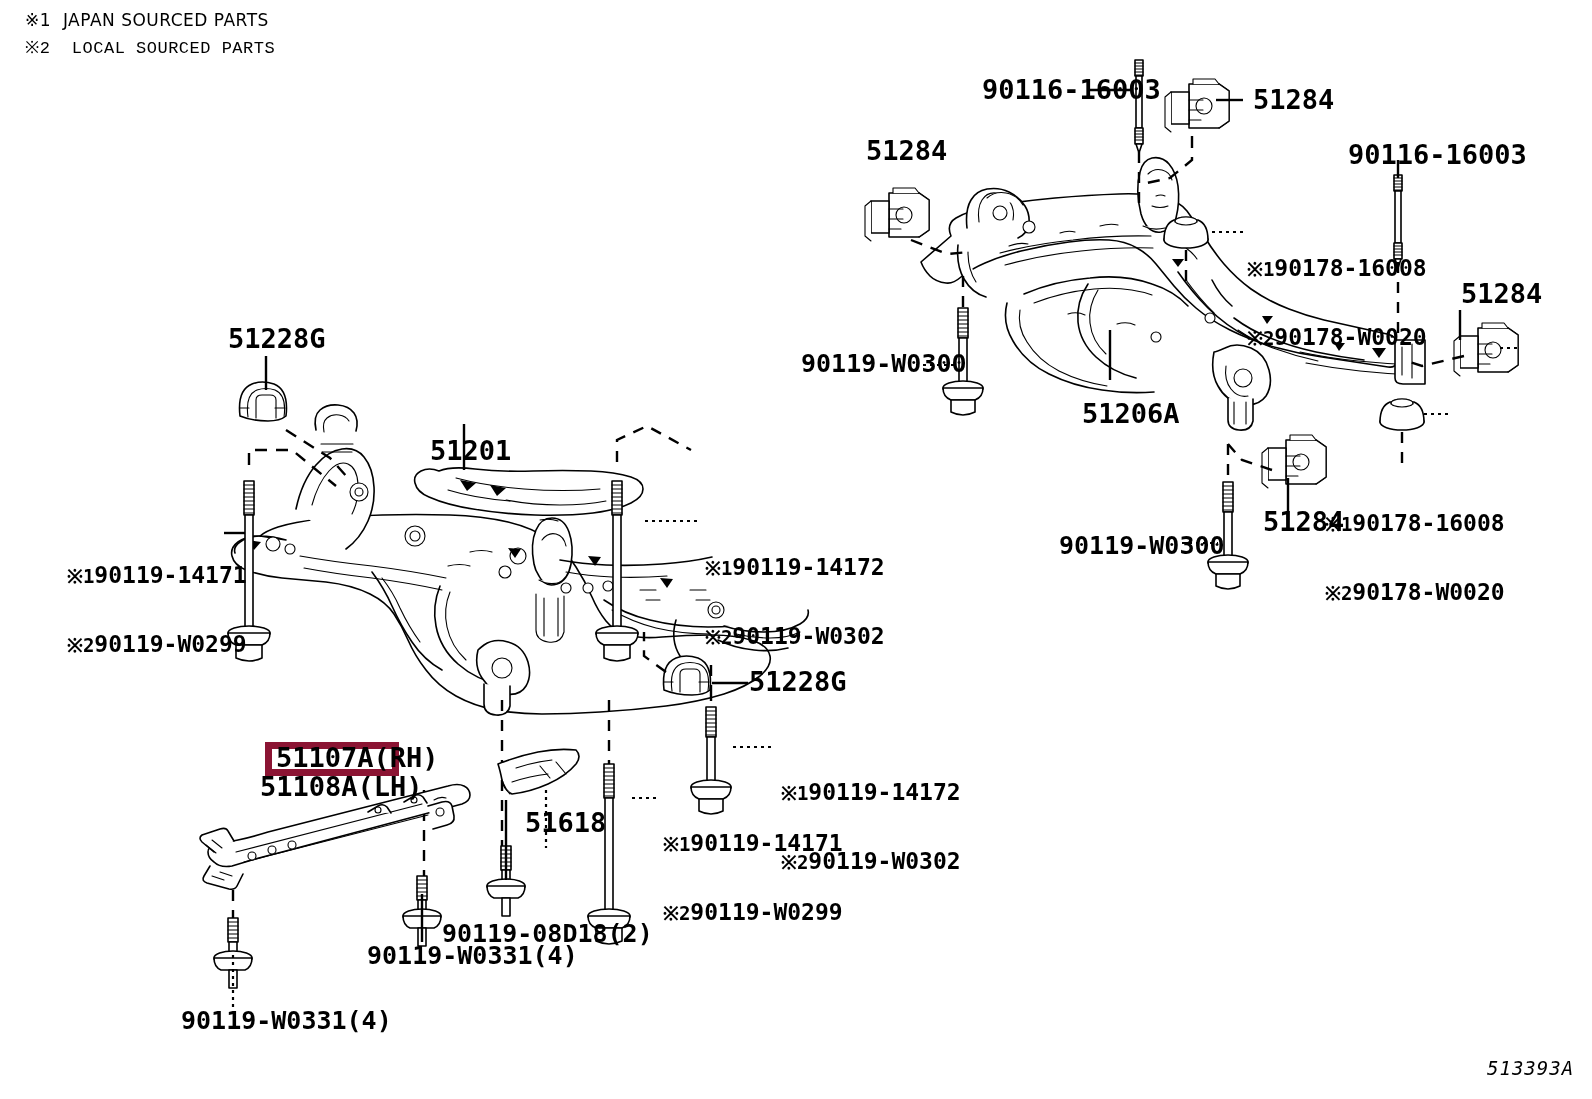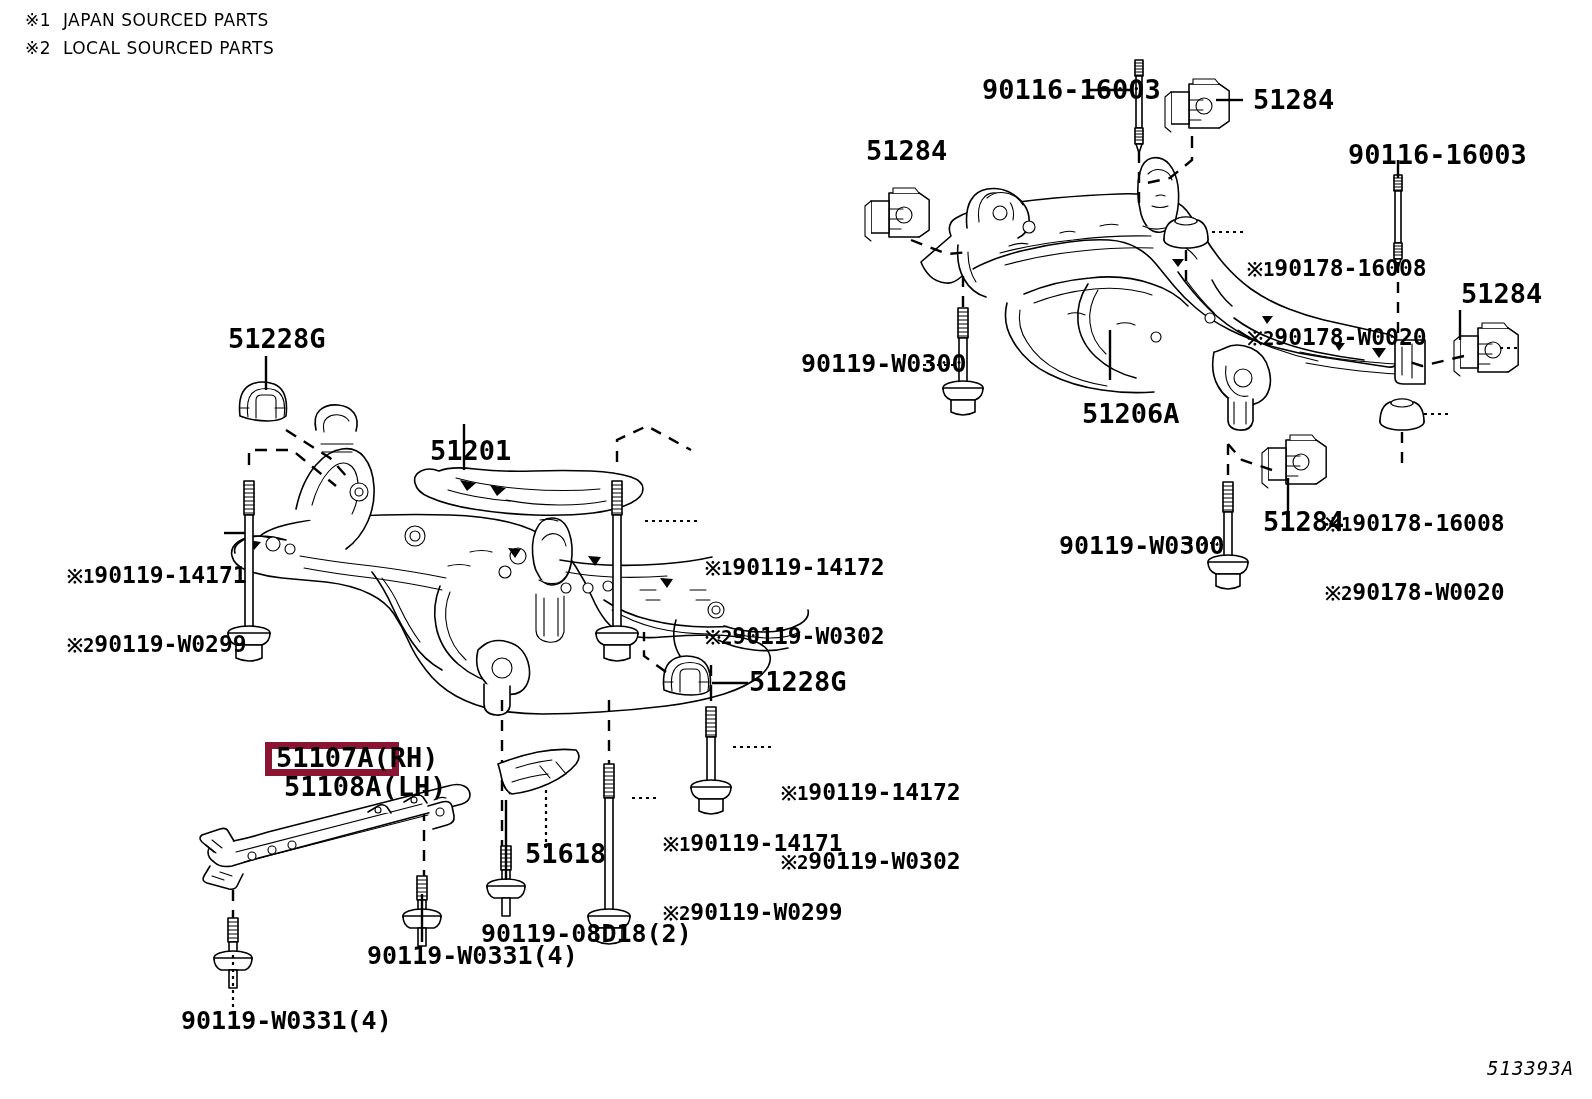--- a/index.html
+++ b/index.html
@@ -443,41 +443,41 @@
     <path class="lead" d="M422 894 V942"></path>
     <path class="lead" d="M506 800 V880"></path>
     <path class="dot" d="M233 955 V1010"></path>
     <path class="dashv" d="M233 890 V918"></path>
     <path class="dot" d="M546 790 V848"></path>
   </svg>
 
   <div class="hl" style="left:265px; top:742px; width:134px; height:34px;"></div>
 
   <div class="note" style="left:25px; top:12px;"><span>※1</span>&nbsp;&nbsp;<span>JAPAN SOURCED PARTS</span></div>
-  <div class="note" style="left:25px; top:40px;"><span>※2</span>&nbsp;&nbsp;<span>LOCAL SOURCED PARTS</span></div>
+  <div class="note" style="left:25px; top:40px;font-family:Liberation Mono, monospace;"><span>※2</span>&nbsp;&nbsp;<span>LOCAL SOURCED PARTS</span></div>
 
   <div class="lbl partno" style="left:982px; top:76px;">90116-16003</div>
   <div class="lbl partno" style="left:1253px; top:86px;">51284</div>
   <div class="lbl partno" style="left:866px; top:137px;">51284</div>
   <div class="lbl partno" style="left:1348px; top:141px;">90116-16003</div>
   <div class="lbl partno" style="left:1461px; top:280px;">51284</div>
   <div class="lbl partno" style="left:1082px; top:400px;">51206A</div>
   <div class="lbl partno-sm" style="left:801px; top:351px;">90119-W0300</div>
   <div class="lbl partno" style="left:1263px; top:508px;">51284</div>
   <div class="lbl partno-sm" style="left:1059px; top:533px;">90119-W0300</div>
 
   <div class="lbl partno" style="left:228px; top:325px;">51228G</div>
   <div class="lbl partno" style="left:430px; top:409px;margin-top:28px;">51201</div>
   <div class="lbl partno" style="left:749px; top:668px;">51228G</div>
 
   <div class="lbl partno" style="left:276px; top:744px;">51107A(RH)</div>
-  <div class="lbl partno" style="left:284px; top:773px;">51108A(LH)</div>
-  <div class="lbl partno" style="left:525px; top:809px;margin-top:31px;">51618</div>
-
-  <div class="lbl partno-sm" style="left:481px; top:921px;">90119-08D18(2)</div>
+  <div class="lbl partno" style="left:260px; top:773px;">51108A(LH)</div>
+  <div class="lbl partno" style="left:525px; top:809px;">51618</div>
+
+  <div class="lbl partno-sm" style="left:442px; top:921px;">90119-08D18(2)</div>
   <div class="lbl partno-sm" style="left:367px; top:943px;">90119-W0331(4)</div>
   <div class="lbl partno-sm" style="left:181px; top:1008px;">90119-W0331(4)</div>
 
   <div class="lbl dual" style="left:1247px; top:211px;">
     <span class="row"><span class="mk">※1</span><span>90178-16008</span></span>
     <span class="row"><span class="mk">※2</span><span>90178-W0020</span></span>
   </div>
 
   <div class="lbl dual" style="left:1325px; top:466px;">
     <span class="row"><span class="mk">※1</span><span>90178-16008</span></span>

